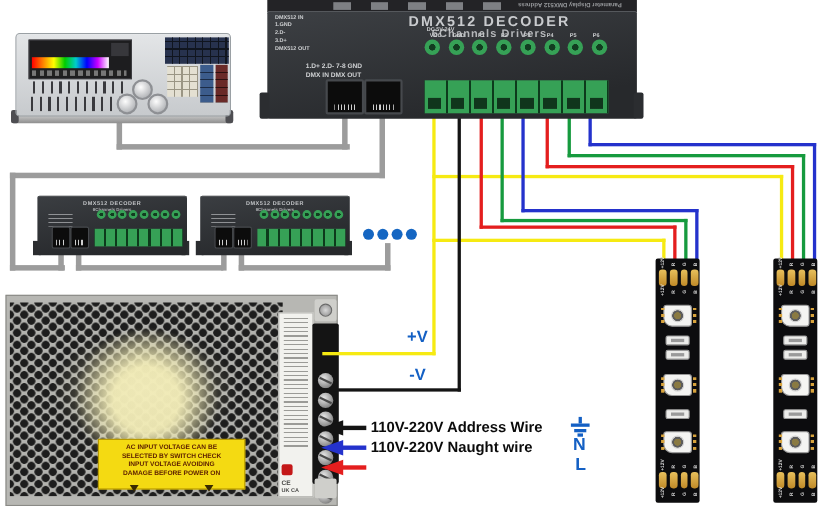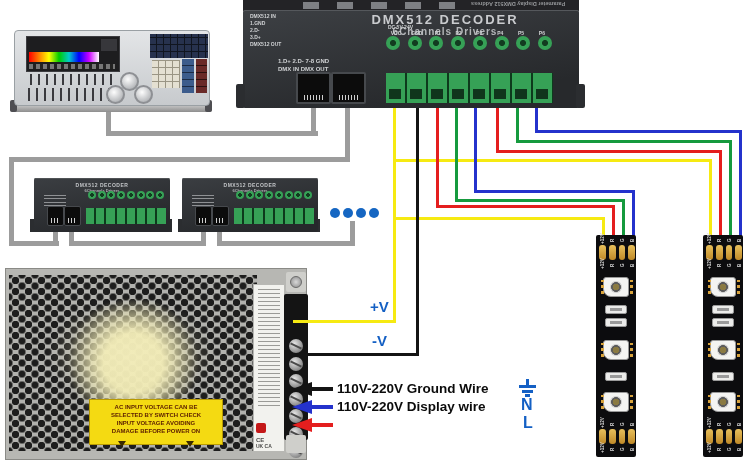--- a/index.html
+++ b/index.html
@@ -427,30 +427,30 @@
         <span>G</span>
         <span>B</span>
       </div>
   </div>
 
   <div class="abs vlabel" style="left:370px;top:298px;">+V</div>
   <div class="abs vlabel" style="left:372px;top:332px;">-V</div>
 
   <div class="abs arrowhead" style="left:292px;top:382px;border-right:20px solid var(--wire-black);"></div>
   <div class="w wk" style="left:310px;top:387px;width:23px;height:4px;"></div>
-  <div class="abs biglabel" style="left:337px;top:381px;">110V-220V Ground Wire</div>
+  <div class="abs biglabel" style="left:337px;top:381px;">110V-220V Address Wire</div>
   <div class="abs gnd-sym" style="left:518px;top:379px;">
     <i style="left:8px;top:0;width:3px;height:6px;"></i>
     <i style="left:1px;top:6px;width:17px;height:3px;"></i>
     <i style="left:4px;top:11px;width:11px;height:3px;"></i>
     <i style="left:7px;top:15px;width:5px;height:3px;"></i>
   </div>
 
   <div class="abs arrowhead" style="left:292px;top:400px;border-right:20px solid var(--wire-blue);"></div>
   <div class="w wb" style="left:310px;top:405px;width:23px;height:4px;"></div>
-  <div class="abs biglabel" style="left:337px;top:399px;">110V-220V Display wire</div>
+  <div class="abs biglabel" style="left:337px;top:399px;">110V-220V Naught wire</div>
   <div class="abs bluesym" style="left:521px;top:396px;">N</div>
 
   <div class="abs arrowhead" style="left:292px;top:418px;border-right:20px solid var(--wire-red);"></div>
   <div class="w wr" style="left:310px;top:423px;width:23px;height:4px;"></div>
   <div class="abs bluesym" style="left:523px;top:414px;">L</div>
 
 </div>
 
 </body></html>

